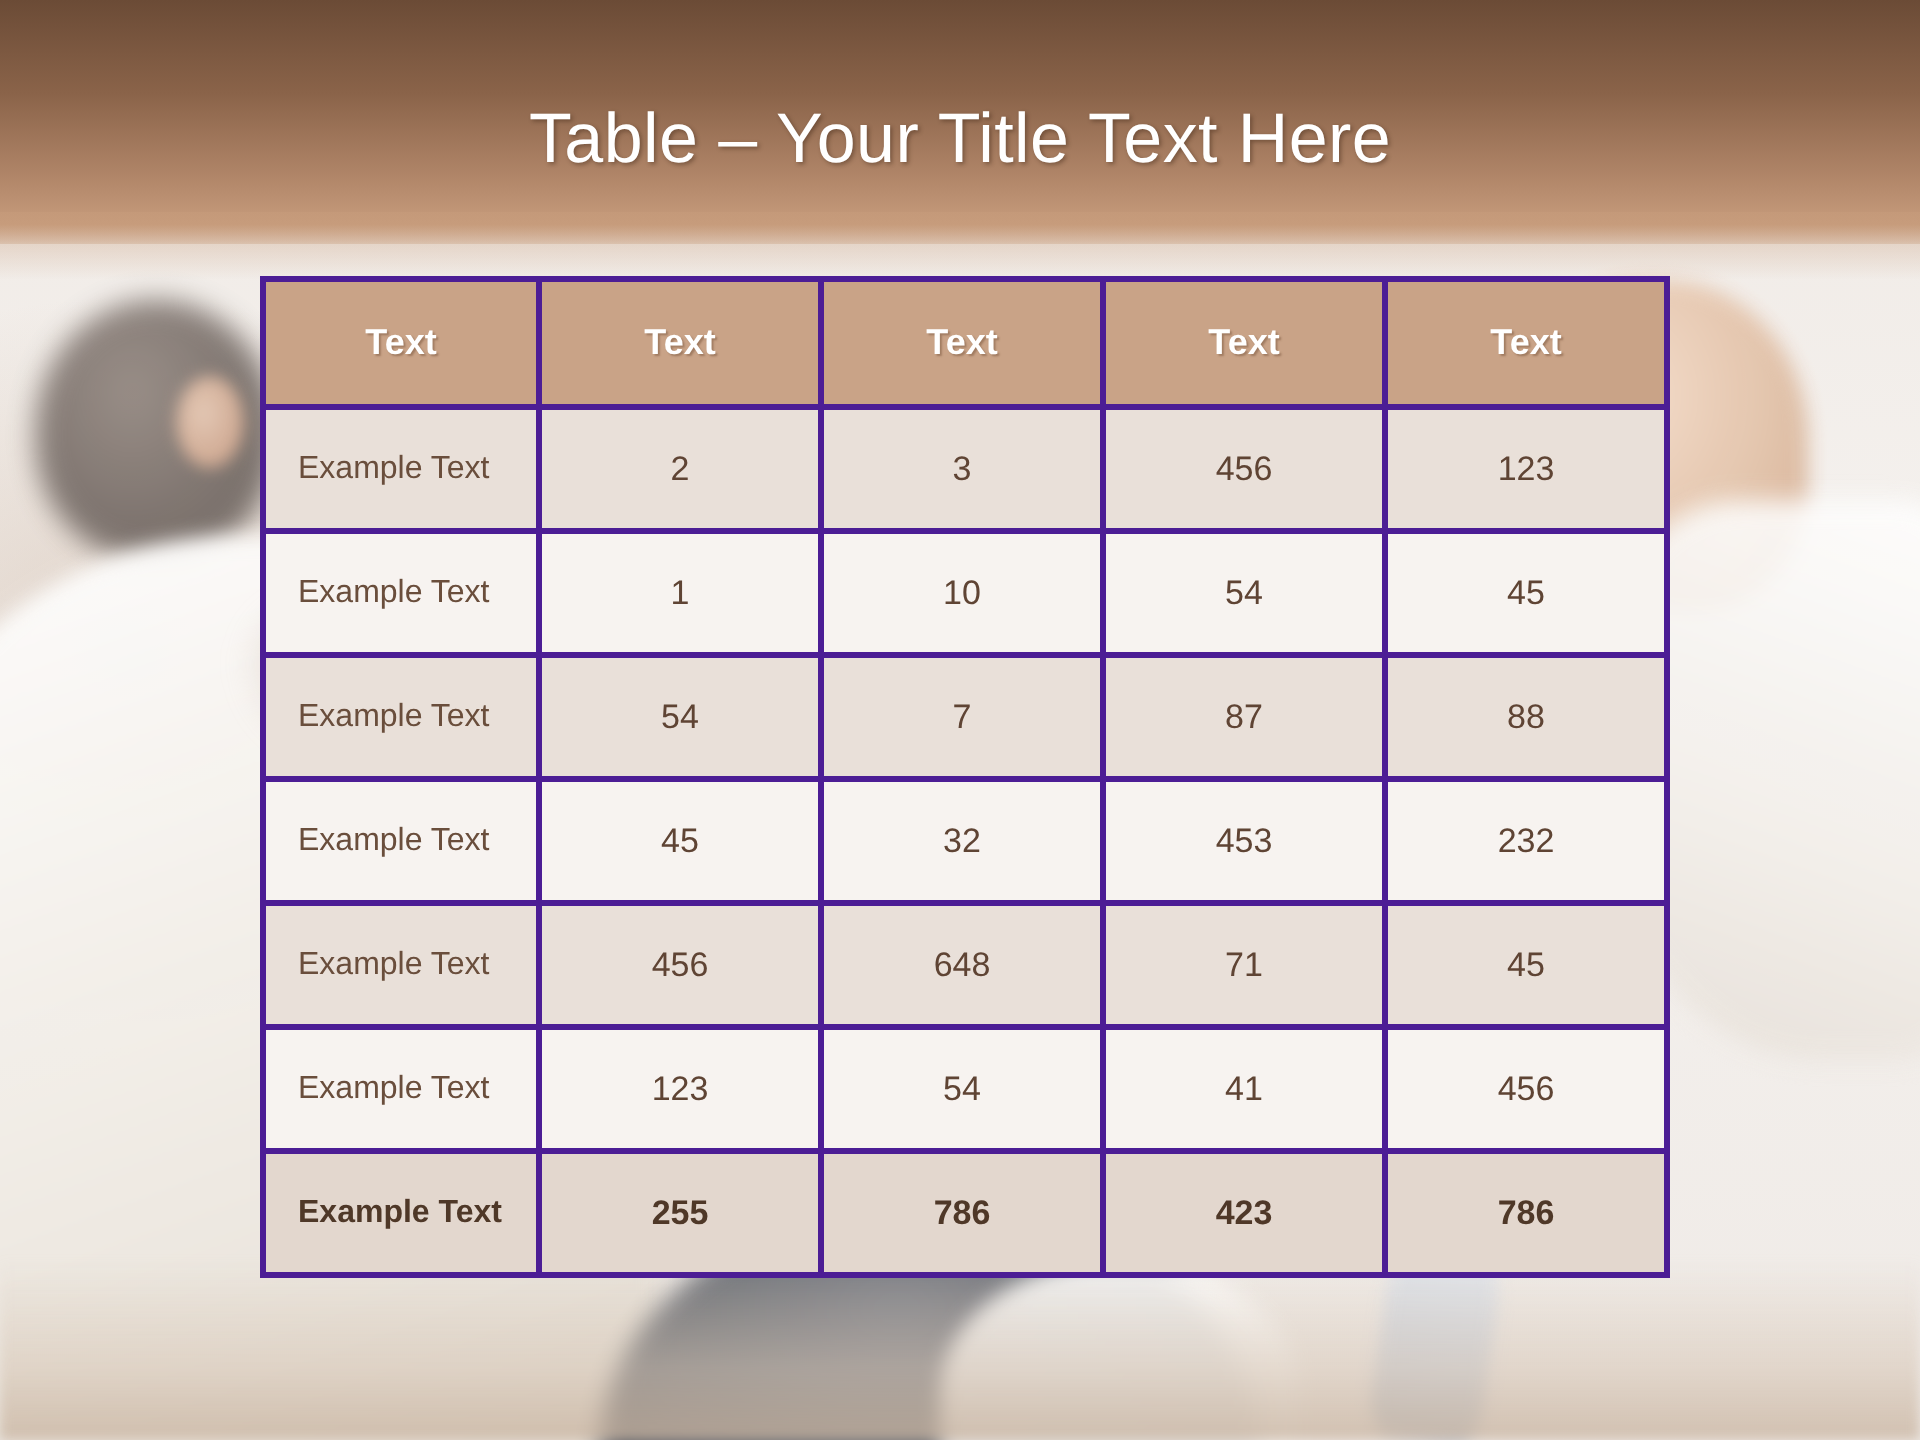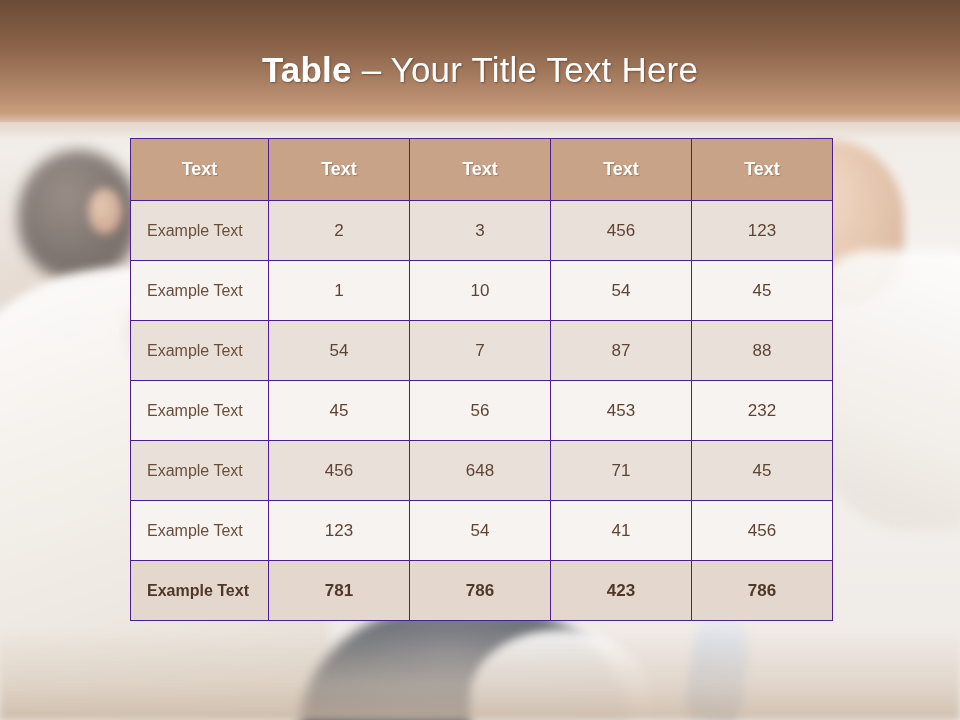--- a/index.html
+++ b/index.html
@@ -166,41 +166,41 @@
     top: 50px;
     width: 960px;
     text-align: center;
     font-size: 35px;
     color: #ffffff;
     letter-spacing: 0.2px;
     text-shadow: 1px 1px 2px rgba(60,35,20,0.45);
     white-space: nowrap;
   }
   .slide-title .strong {
-    font-weight: bold;
+    font-weight: normal;
   }
   .slide-title .light {
     font-weight: normal;
   }
 
   
   .table-wrap {
     position: absolute;
     left: 130px;
     top: 138px;
     width: 702px;
   }
   table.data-table {
     border-collapse: collapse;
     width: 702px;
     table-layout: fixed;
   }
   table.data-table th,
   table.data-table td {
-    border: 1px solid #4c1d95;
+    border: 3px solid #4c1d95;
     height: 59px;
     padding: 0 28px;
     font-size: 17px;
     color: #5f4434;
     text-align: center;
     vertical-align: middle;
     overflow: hidden;
     white-space: nowrap;
   }
   table.data-table thead th {
@@ -299,41 +299,41 @@
         <tr class="odd">
           <td class="label-cell">Example Text</td>
           <td>54</td>
           <td>7</td>
           <td>87</td>
           <td>88</td>
         </tr>
         <tr class="even">
           <td class="label-cell">Example Text</td>
           <td>45</td>
-          <td>56</td>
+          <td>32</td>
           <td>453</td>
           <td>232</td>
         </tr>
         <tr class="odd">
           <td class="label-cell">Example Text</td>
           <td>456</td>
           <td>648</td>
           <td>71</td>
           <td>45</td>
         </tr>
         <tr class="even">
           <td class="label-cell">Example Text</td>
           <td>123</td>
           <td>54</td>
           <td>41</td>
           <td>456</td>
         </tr>
         <tr class="last">
           <td class="label-cell">Example Text</td>
-          <td>781</td>
+          <td>255</td>
           <td>786</td>
           <td>423</td>
           <td>786</td>
         </tr>
       </tbody>
     </table>
   </div>
 
 </div>
 

